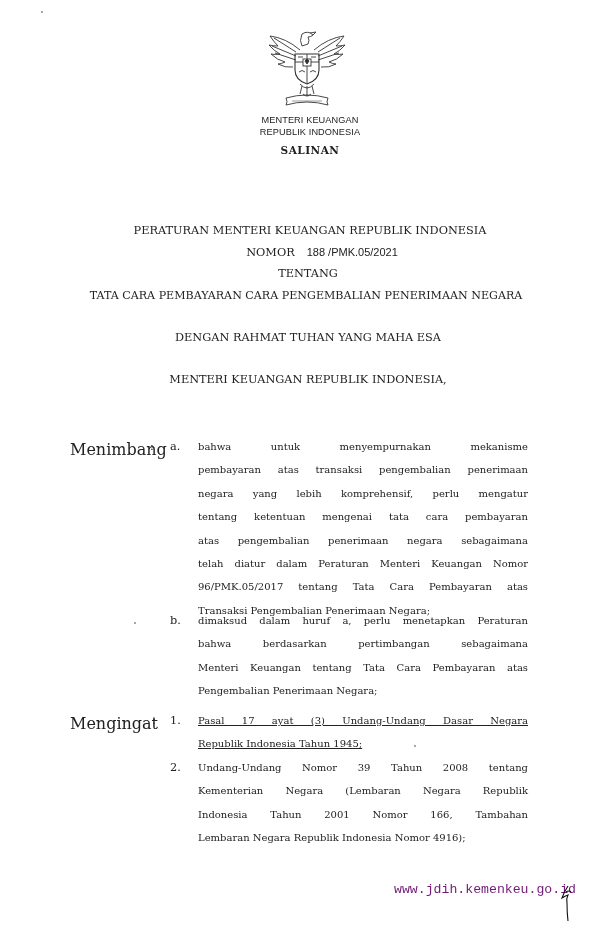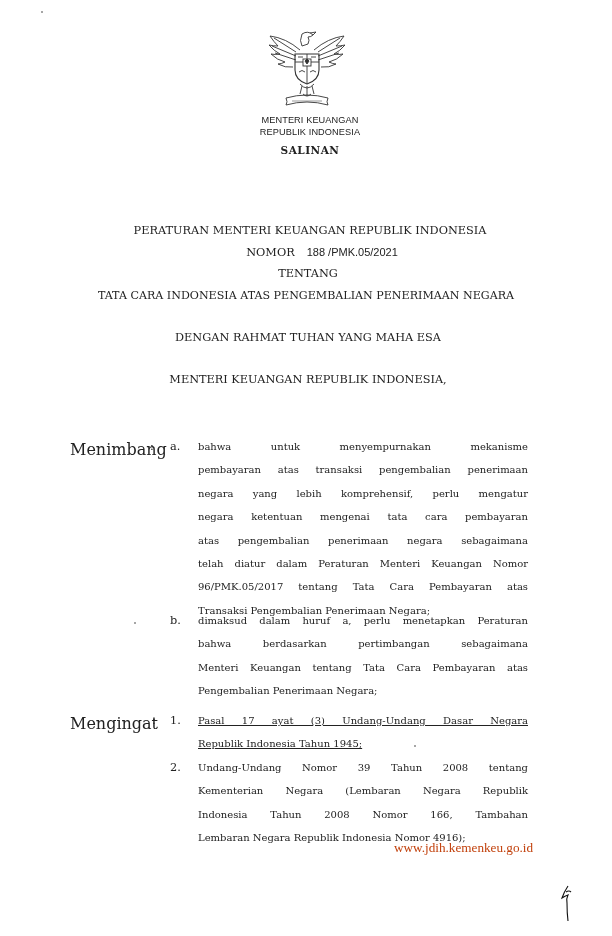--- a/index.html
+++ b/index.html
@@ -25,22 +25,22 @@
 
   .section { position: absolute; left: 0; width: 612px; }
   .sec-label { position: absolute; left: 70px; font-size: 16px; white-space: nowrap; }
   .sec-colon { position: absolute; font-size: 11.3px; }
   .item-marker { position: absolute; left: 170px; font-size: 11.3px; }
   .item-body { position: absolute; left: 198px; width: 330px; font-size: 10px;
                line-height: 23.4px; text-align: justify; text-align-last: left; }
   .item-body .jl { display: block; text-align: justify; text-align-last: justify; }
   .item-body .ll { display: block; text-align: right; }
 
-  .footer-url { position: absolute; left: 394px; top: 840px; font-family: Liberation Serif, serif;
-                font-size: 13.2px; color: #c2410c; text-decoration: none; white-space: nowrap; }
+  .footer-url { position: absolute; left: 394px; top: 882px; font-family: Liberation Mono, monospace;
+                font-size: 13.2px; color: #701a75; text-decoration: none; white-space: nowrap; }
   .signature { position: absolute; left: 560px; top: 884px; width: 14px; height: 40px; }
   .speck { position: absolute; width: 1.5px; height: 1.5px; background: #888; border-radius: 1px; }
 </style>
 </head>
 <body>
 
 <div class="page">
 
   <svg class="emblem" viewBox="0 0 90 82">
     <g fill="none" stroke="#333" stroke-width="0.9">
@@ -70,34 +70,34 @@
 
   <div class="header-org org1">MENTERI KEUANGAN</div>
   <div class="header-org org2">REPUBLIK INDONESIA</div>
   <div class="salinan">SALINAN</div>
 
   <div class="title-line t1">PERATURAN MENTERI KEUANGAN REPUBLIK INDONESIA</div>
   <div class="title-line t2">
     <span>NOMOR</span><span class="num">188 /PMK.05/2021</span>
   </div>
   <div class="title-line t3">TENTANG</div>
-  <div class="title-line t4">TATA CARA INDONESIA ATAS PENGEMBALIAN PENERIMAAN NEGARA</div>
+  <div class="title-line t4">TATA CARA PEMBAYARAN CARA PENGEMBALIAN PENERIMAAN NEGARA</div>
   <div class="title-line t5">DENGAN RAHMAT TUHAN YANG MAHA ESA</div>
   <div class="title-line t6">MENTERI KEUANGAN REPUBLIK INDONESIA,</div>
 
   <div class="section" style="top:440px;">
     <span class="sec-label" style="top:0;">Menimbang</span>
     <span class="sec-colon" style="left:150px; top:0;">:</span>
 
     <span class="item-marker" style="top:0;">a.</span>
     <div class="item-body" style="top:-5px;">
       <span class="jl">bahwa untuk menyempurnakan mekanisme</span>
       <span class="jl">pembayaran atas transaksi pengembalian penerimaan</span>
       <span class="jl">negara yang lebih komprehensif, perlu mengatur</span>
-      <span class="jl">negara ketentuan mengenai tata cara pembayaran</span>
+      <span class="jl">tentang ketentuan mengenai tata cara pembayaran</span>
       <span class="jl">atas pengembalian penerimaan negara sebagaimana</span>
       <span class="jl">telah diatur dalam Peraturan Menteri Keuangan Nomor</span>
       <span class="jl">96/PMK.05/2017 tentang Tata Cara Pembayaran atas</span>
       <span class="ll">Transaksi Pengembalian Penerimaan Negara;</span>
     </div>
 
     <span class="item-marker" style="top:174px;">b.</span>
     <div class="item-body" style="top:169px;">
       <span class="jl">dimaksud dalam huruf a, perlu menetapkan Peraturan</span>
       <span class="jl">bahwa berdasarkan pertimbangan sebagaimana</span>
@@ -113,21 +113,21 @@
     <span class="item-marker" style="top:0;">1.</span>
     <div class="item-body" style="top:-5px;text-decoration:underline;">
       <span class="jl">Pasal 17 ayat (3) Undang-Undang Dasar Negara</span>
       <span class="ll">Republik Indonesia Tahun 1945;</span>
     </div>
 
     <span class="item-marker" style="top:47px;">2.</span>
     <div class="item-body" style="top:42px;">
       <span class="jl">Undang-Undang Nomor 39 Tahun 2008 tentang</span>
       <span class="jl">Kementerian Negara (Lembaran Negara Republik</span>
-      <span class="jl">Indonesia Tahun 2008 Nomor 166, Tambahan</span>
+      <span class="jl">Indonesia Tahun 2001 Nomor 166, Tambahan</span>
       <span class="ll">Lembaran Negara Republik Indonesia Nomor 4916);</span>
     </div>
   </div>
 
   <a class="footer-url">www.jdih.kemenkeu.go.id</a>
   <svg class="signature" viewBox="0 0 14 40">
     <path d="M8 2 q-4 6 -6 12 q3 -2 6 -3 q-2 4 -1 8 q0 10 1 18 M6 8 q3 -2 5 0" fill="none" stroke="#111" stroke-width="1.1"></path>
   </svg>
 
   <span class="speck" style="left:41px; top:11px;"></span>

